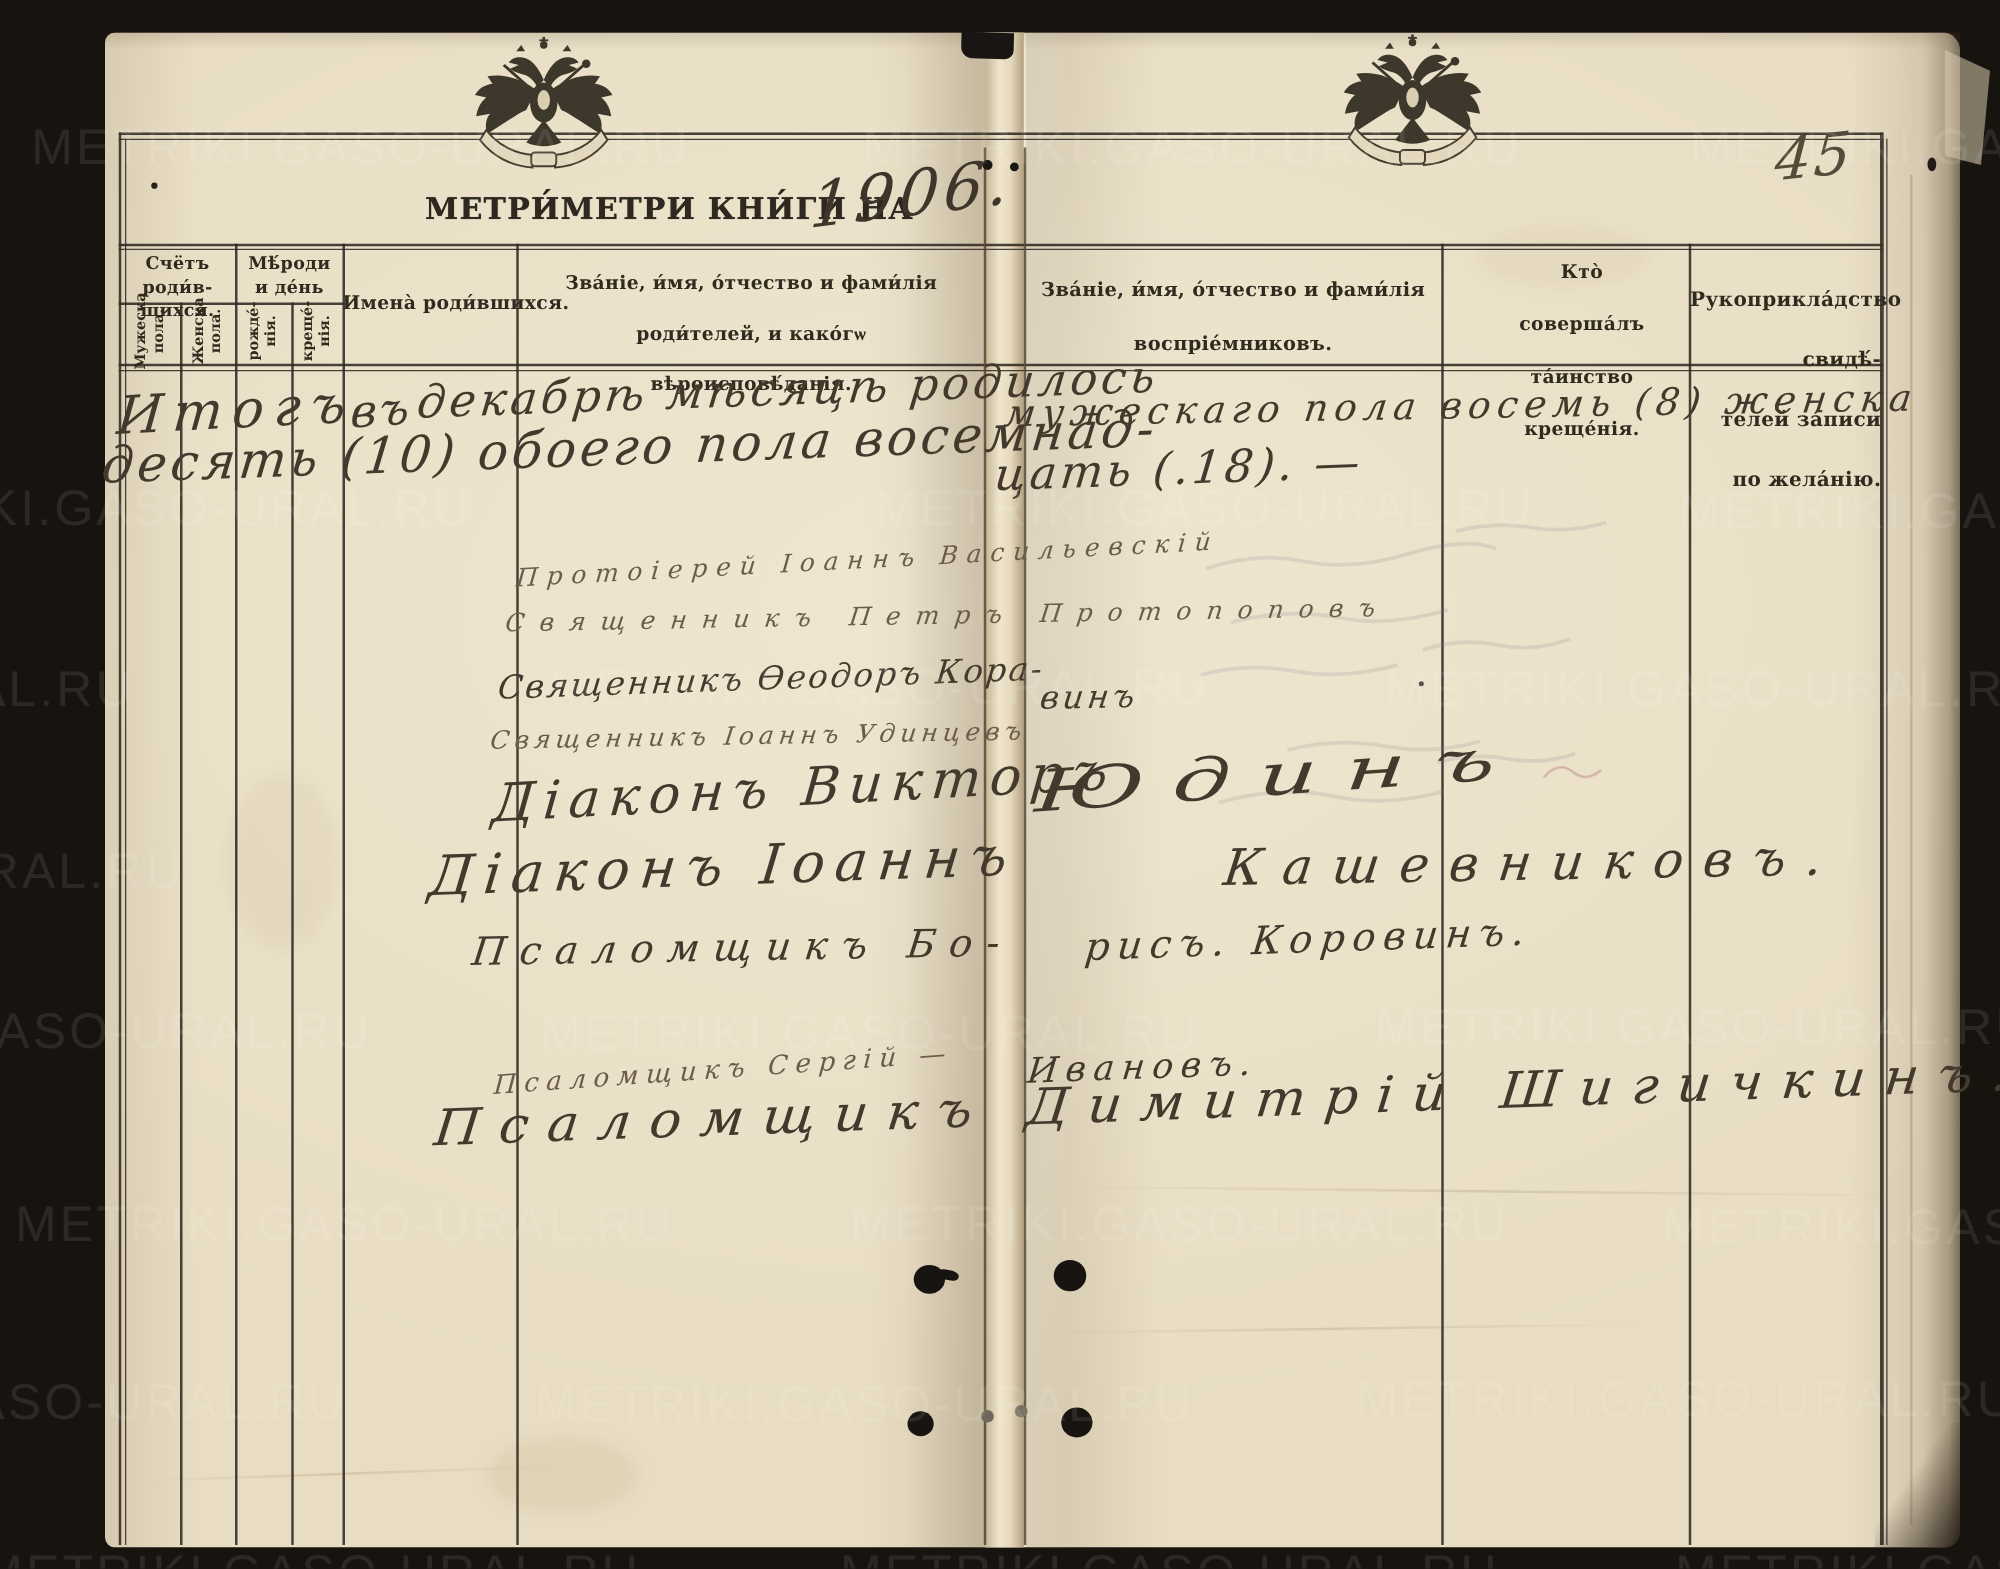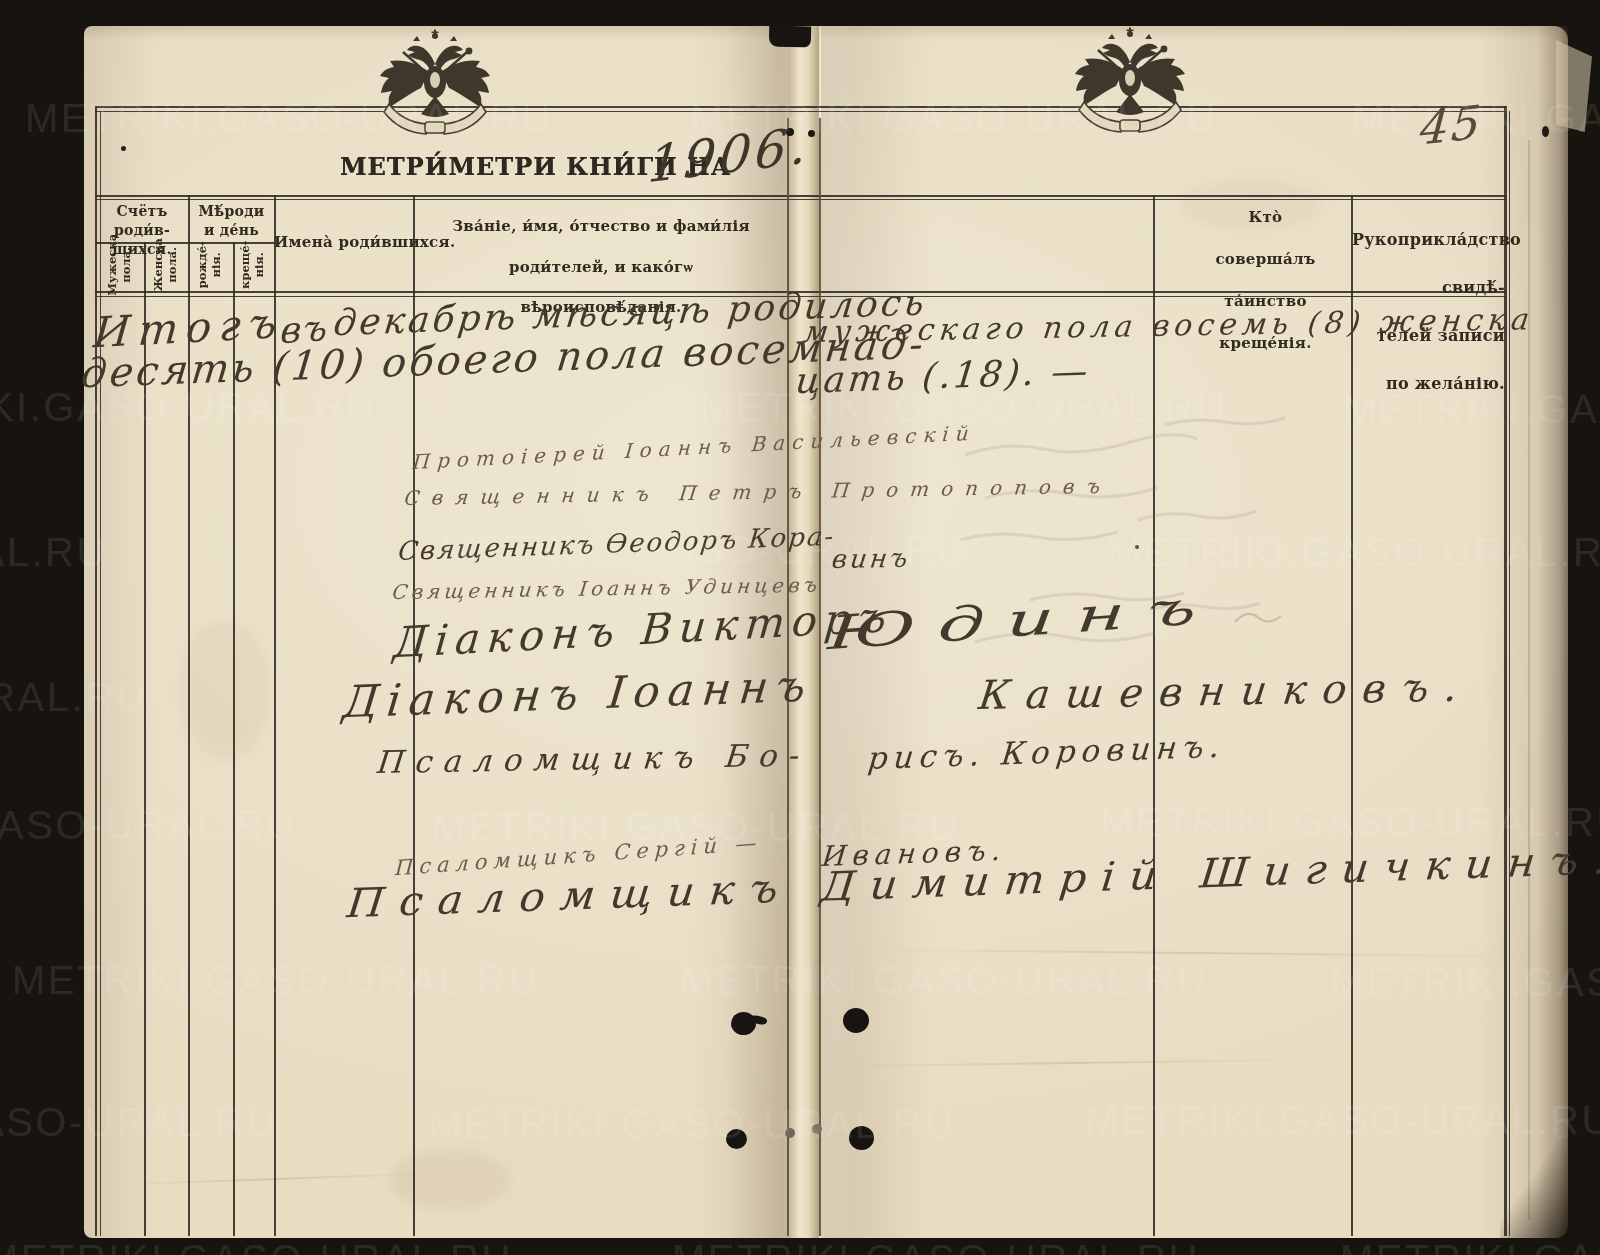--- a/index.html
+++ b/index.html
@@ -152,20 +152,22 @@
 пола.</div>
   <div class="vlabel" style="left:134px;top:251px;transform:rotate(-90deg);">Женска
 пола.</div>
   <div class="vlabel" style="left:178px;top:251px;transform:rotate(-90deg);">рожде́-
 нія.</div>
   <div class="vlabel" style="left:221px;top:251px;transform:rotate(-90deg);">креще́-
 нія.</div>
   <div class="churchy" style="left:274px;top:232px;width:140px;font-size:15px;white-space:nowrap;text-align:center;">Имена̀ роди́вшихся.</div>
   <div class="churchy" style="left:416px;top:206px;width:370px;font-size:15px;line-height:2.7;">Зва́ніе, и́мя, о́тчество и фами́лія роди́телей, и како́гѡ
 вѣроисповѣ́данія.</div>
+  <div class="churchy" style="left:821px;top:210px;width:331px;font-size:15.5px;line-height:2.8;">Зва́ніе, и́мя, о́тчество и фами́лія
+воспріе́мниковъ.</div>
   <div class="churchy" style="left:1154px;top:196px;width:175px;font-size:15px;line-height:2.8;padding-left:48px;">Кто̀ соверша́лъ та́инство
 креще́нія.</div>
   <div class="churchy" style="left:1352px;top:216px;width:153px;font-size:16px;line-height:3;text-align:right;">Рукоприкла́дство свидѣ́-
 телей за́писи по жела́нію.</div>
 
   <svg style="left:0;top:0;" width="1600" height="1255">
     <g fill="none" stroke="rgba(125,112,130,.16)" stroke-width="3">
       <path d="M965,455 q40,-14 78,-6 t84,-6 t70,-4"></path>
       <path d="M985,498 q45,-12 85,-4 t88,-6"></path>
       <path d="M960,540 q38,-10 76,-3 t82,-5"></path>

